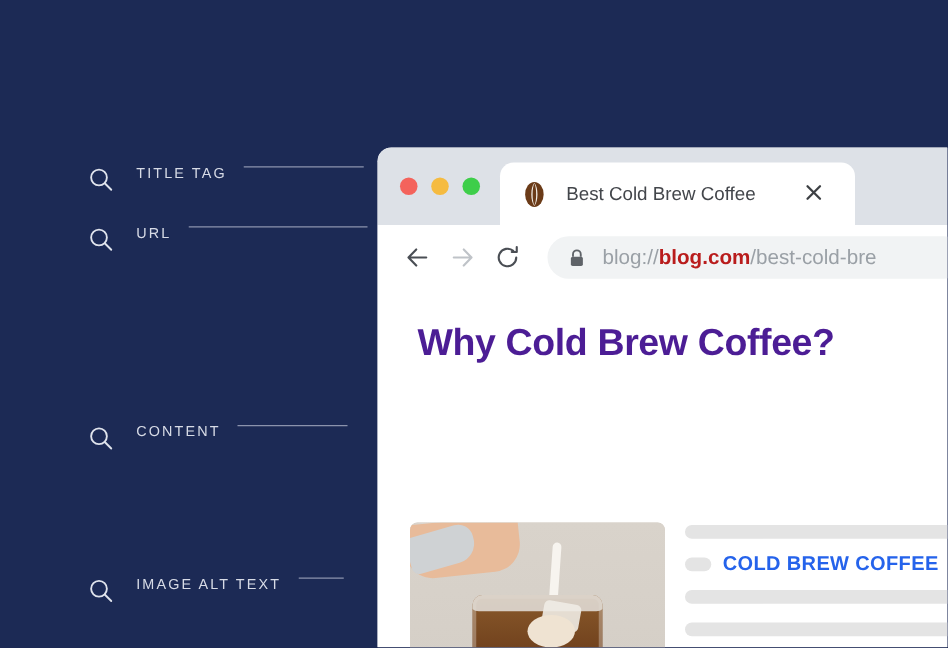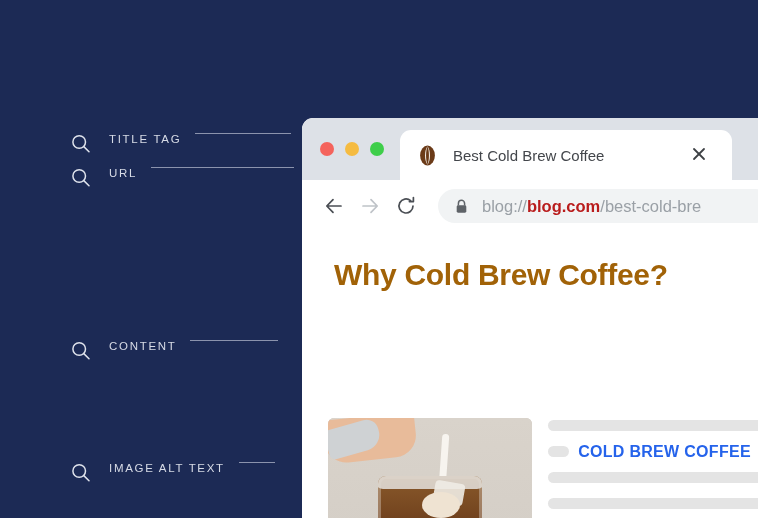--- a/index.html
+++ b/index.html
@@ -95,21 +95,21 @@
     border-radius: 50%;
   }
   .dot.red { background: #f4635c; }
   .dot.amber { background: #f5bb41; }
   .dot.green { background: #3ece4a; }
 
   .tab {
     position: absolute;
     left: 98px;
     top: 12px;
-    width: 332px;
+    width: 284px;
     height: 50px;
     background: #ffffff;
     border-top-left-radius: 11px;
     border-top-right-radius: 11px;
     display: flex;
     align-items: center;
   }
   .tab-favicon {
     margin-left: 18px;
     width: 19px;
@@ -176,21 +176,21 @@
     background: #ffffff;
     height: 286px;
     padding: 0;
   }
   .page-title {
     position: absolute;
     left: 32px;
     top: 26px;
     font-size: 30px;
     font-weight: 800;
-    color: #a16207;
+    color: #4c1d95;
     letter-spacing: -0.3px;
     white-space: nowrap;
   }
 
   .photo-card {
     position: absolute;
     left: 26px;
     top: 186px;
     width: 204px;
     height: 212px;
@@ -317,21 +317,21 @@
     <span class="glass">
       <svg width="22" height="22" viewBox="0 0 22 22" fill="none">
         <circle cx="9.2" cy="9" r="6.3" stroke="#dfe3ec" stroke-width="1.5"></circle>
         <line x1="13.8" y1="13.6" x2="19" y2="18.8" stroke="#dfe3ec" stroke-width="1.5" stroke-linecap="round"></line>
       </svg>
     </span>
     <span class="check-label">TITLE TAG</span>
     <span class="check-rule" style="width:96px"></span>
   </div>
 
-  <div class="check-item" style="top:167px">
+  <div class="check-item" style="top:181px">
     <span class="glass">
       <svg width="22" height="22" viewBox="0 0 22 22" fill="none">
         <circle cx="9.2" cy="9" r="6.3" stroke="#dfe3ec" stroke-width="1.5"></circle>
         <line x1="13.8" y1="13.6" x2="19" y2="18.8" stroke="#dfe3ec" stroke-width="1.5" stroke-linecap="round"></line>
       </svg>
     </span>
     <span class="check-label">URL</span>
     <span class="check-rule" style="width:143px"></span>
   </div>
 

